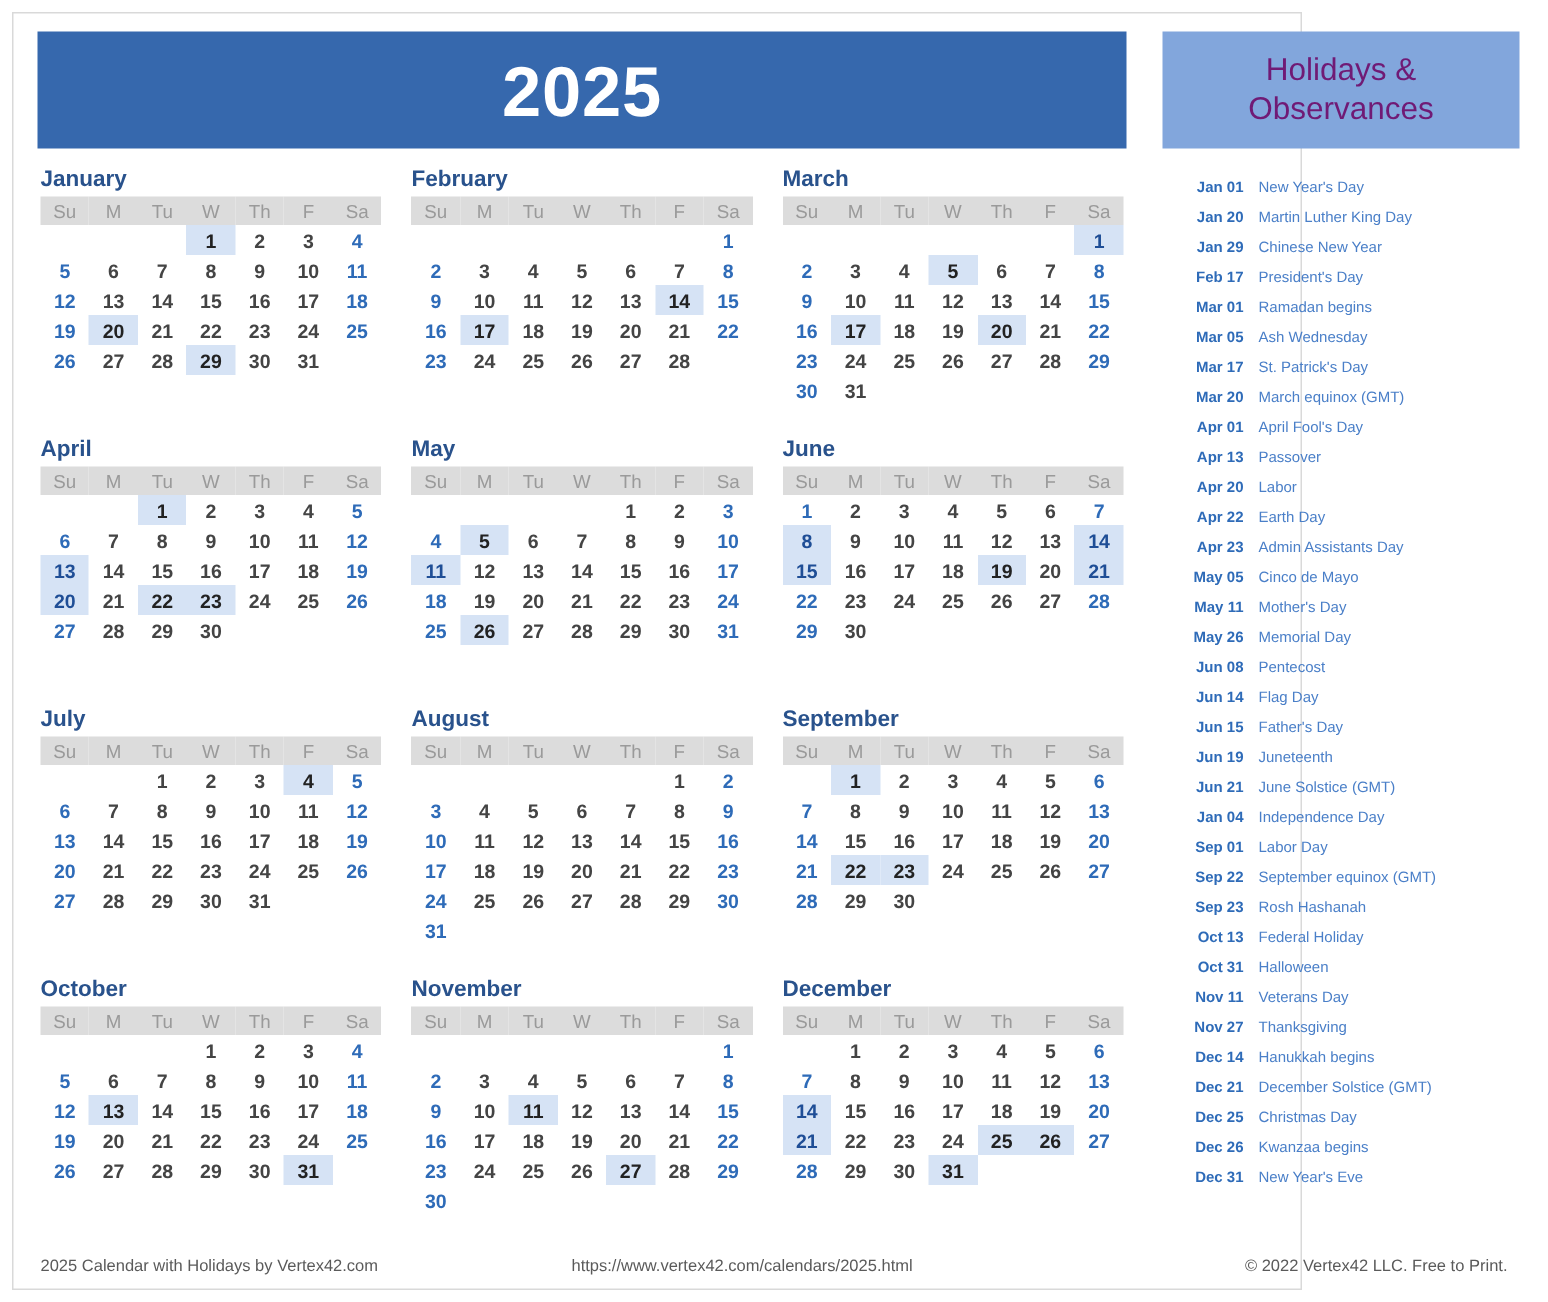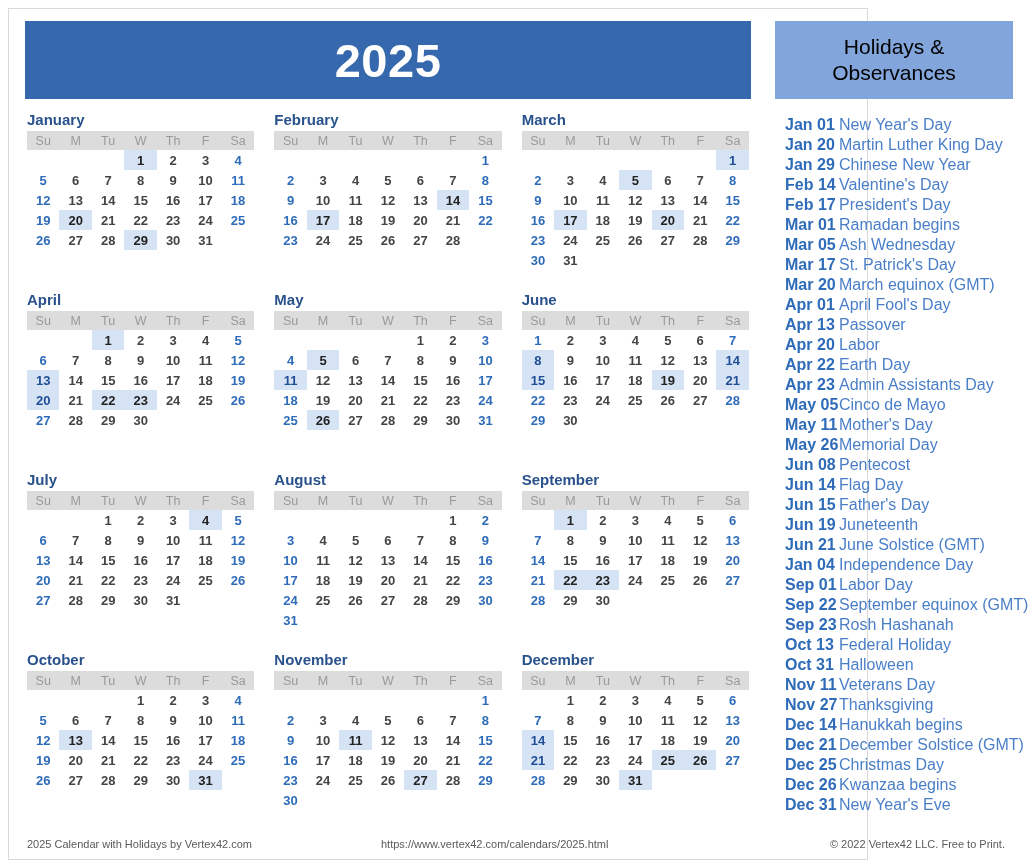--- a/index.html
+++ b/index.html
@@ -92,40 +92,40 @@
   table.month-table td.empty { color: transparent; }
 
   
   .holidays {
     width: 256px;
     padding: 12px 10px 0 8px;
   }
   .hol-banner {
     height: 78px;
     background: #82a6dc;
-    color: #000000;
+    color: #701a75;
     display: flex;
     flex-direction: column;
     align-items: center;
     justify-content: center;
     line-height: 1.25;
   }
   .hol-banner .hb-line {
     font-size: 21px;
     font-weight: normal;
   }
   .hol-list {
     margin-top: 16px;
     padding-left: 10px;
   }
   .hol-row {
     display: flex;
     height: 20px;
     align-items: center;
-    font-size: 16px;
+    font-size: 10px;
   }
   .hol-date {
     width: 54px;
     color: #2e6bb8;
     font-weight: bold;
     text-align: right;
     padding-right: 10px;
     white-space: nowrap;
   }
   .hol-name {
@@ -958,24 +958,20 @@
           </div>
           <div class="hol-row">
             <span class="hol-date">Jan 20</span>
             <span class="hol-name">Martin Luther King Day</span>
           </div>
           <div class="hol-row">
             <span class="hol-date">Jan 29</span>
             <span class="hol-name">Chinese New Year</span>
           </div>
           <div class="hol-row">
-            <span class="hol-date">Feb 14</span>
-            <span class="hol-name">Valentine's Day</span>
-          </div>
-          <div class="hol-row">
             <span class="hol-date">Feb 17</span>
             <span class="hol-name">President's Day</span>
           </div>
           <div class="hol-row">
             <span class="hol-date">Mar 01</span>
             <span class="hol-name">Ramadan begins</span>
           </div>
           <div class="hol-row">
             <span class="hol-date">Mar 05</span>
             <span class="hol-name">Ash Wednesday</span>

